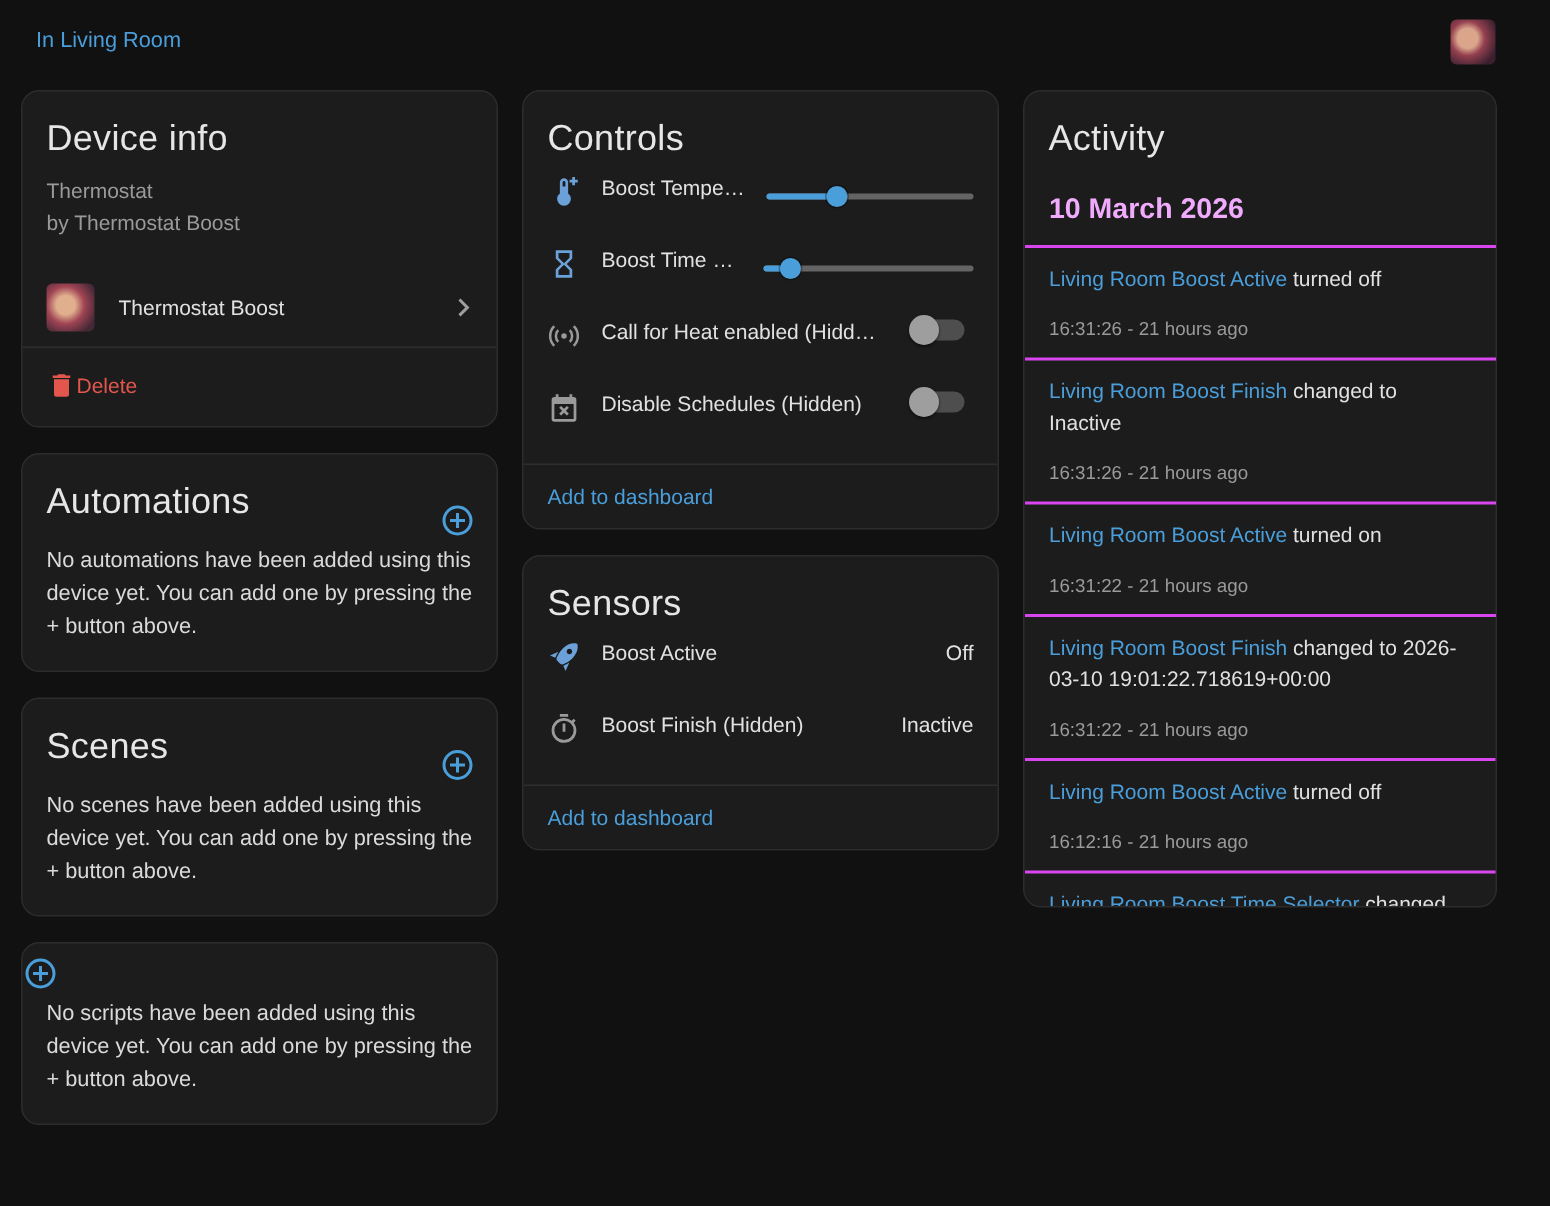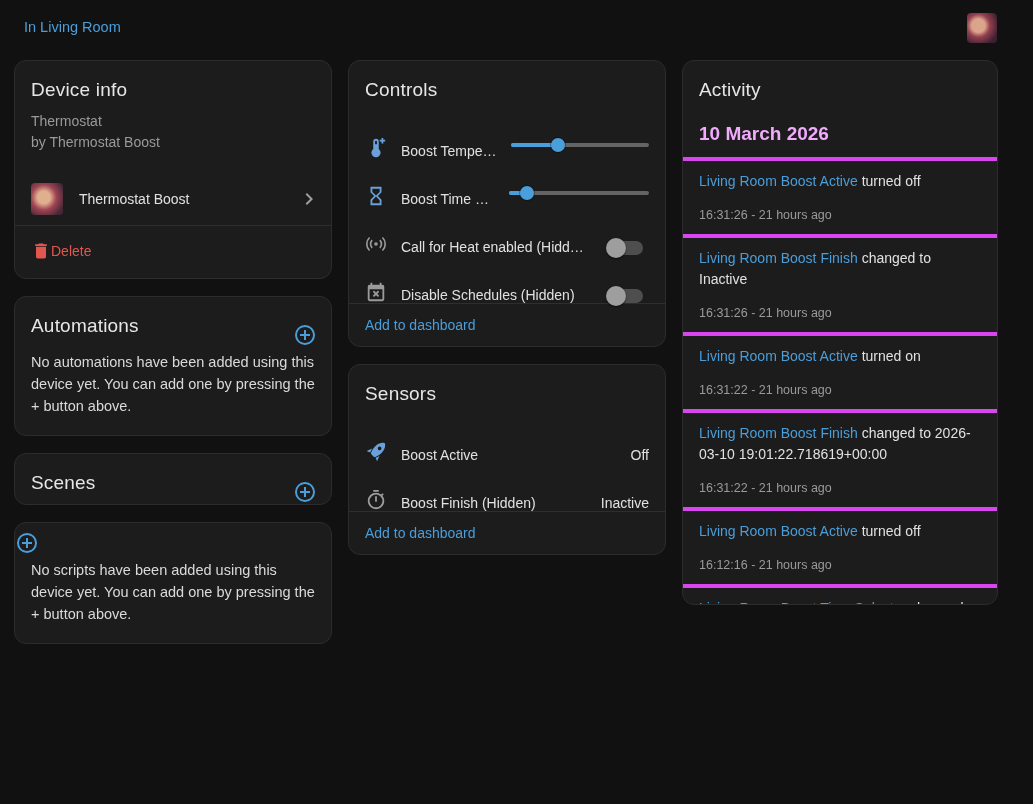--- a/index.html
+++ b/index.html
@@ -22,40 +22,40 @@
   
   .breadcrumb{position:absolute;left:24px;top:19px;color:var(--accent);font-size:14.5px;cursor:pointer;}
   .avatar{position:absolute;right:36px;top:13px;width:30px;height:30px;border-radius:4px;cursor:pointer;
     background:radial-gradient(circle at 38% 42%, #dba58c 0 26%, #94404f 45%, #3c2030 80%);}
   
   .col{position:absolute;top:60px;display:flex;flex-direction:column;gap:17px;}
   .col1{left:14px;width:318px;}
   .col2{left:348px;width:318px;}
   .col3{left:682px;width:316px;}
   .card{background:var(--card);border:1px solid #2c2c2c;border-radius:12px;overflow:hidden;}
-  .card-title{margin:0;padding:18px 16px 10px;font-size:19px;font-weight:400;color:#e6e6e6;letter-spacing:.2px;}
+  .card-title{margin:0;padding:18px 16px 10px;font-size:24px;font-weight:400;color:#e6e6e6;letter-spacing:.2px;}
   .card-head{display:flex;align-items:flex-end;justify-content:space-between;padding-right:14px;}
   .card-head .card-title{padding-right:0;}
   .add-btn{width:24px;height:24px;color:var(--accent);cursor:pointer;flex:0 0 auto;margin-top:8px;}
   .add-btn svg{width:24px;height:24px;display:block;}
   .empty-text{padding:4px 16px 18px;font-size:14.5px;line-height:22px;color:#dadada;}
   
   .device-meta{padding:0 16px;color:var(--txt2);font-size:14px;line-height:21px;}
   .integration-row{margin-top:20px;display:flex;align-items:center;gap:16px;padding:10px 10px 10px 16px;cursor:pointer;}
   .integration-logo{width:32px;height:32px;border-radius:4px;flex:0 0 auto;
     background:radial-gradient(circle at 40% 45%, #e0b08e 0 24%, #a04454 48%, #452836 82%);}
   .integration-name{font-weight:500;}
   .chev{margin-left:auto;color:#9e9e9e;width:24px;height:24px;}
   .chev svg{width:24px;height:24px;display:block;}
   .divider{height:1px;background:var(--div);}
   .delete-row{display:flex;align-items:center;padding:15px 16px 17px;color:var(--danger);font-weight:500;cursor:pointer;}
   .delete-row .icn{width:20px;height:20px;}
   .delete-row .icn svg{width:20px;height:20px;display:block;}
   
-  .row{height:48px;display:flex;align-items:flex-end;gap:14px;padding:0 16px;}
+  .row{height:48px;display:flex;align-items:flex-start;gap:14px;padding:0 16px;}
   .row .icn{width:22px;height:22px;flex:0 0 auto;}
   .row .icn svg{width:22px;height:22px;display:block;}
   .icn.blue{color:#6ba1d8;}
   .icn.gray{color:#9a9a9a;}
   .row-label{white-space:nowrap;overflow:hidden;text-overflow:ellipsis;color:var(--txt);}
   .slider{margin-left:auto;width:145px;height:28px;position:relative;cursor:pointer;--pct:50%;}
   .slider .track{position:absolute;left:0;right:0;top:50%;transform:translateY(-50%);height:4px;border-radius:2px;background:#646464;}
   .slider .fill{height:100%;width:var(--pct);background:var(--accent);border-radius:2px;}
   .slider .thumb{position:absolute;top:50%;left:var(--pct);transform:translate(-50%,-50%);width:14px;height:14px;border-radius:50%;background:var(--accent);box-shadow:0 0 0 1px rgba(0,0,0,.3);}
   .switch{margin-left:auto;margin-right:6px;width:34px;height:14px;border-radius:7px;background:#4e4e4e;position:relative;cursor:pointer;flex:0 0 auto;}
@@ -64,21 +64,21 @@
   .dash-link{color:var(--accent);font-weight:500;cursor:pointer;}
   .sensor-value{margin-left:auto;color:var(--txt);}
   .row.clickable{cursor:pointer;}
   
   .activity-card{height:545px;display:flex;flex-direction:column;}
   .activity-scroll{flex:1;overflow-y:auto;scrollbar-width:thin;scrollbar-color:#4e4e4e #202020;}
   .activity-scroll::-webkit-scrollbar{width:8px;}
   .activity-scroll::-webkit-scrollbar-track{background:#202020;}
   .activity-scroll::-webkit-scrollbar-thumb{background:#4e4e4e;border-radius:4px;}
   .date-header{padding:12px 16px 12px;font-weight:700;font-size:19px;color:#f0abfc;}
-  .log-entry{padding:10px 16px 12px;border-top:4px solid #d946ef;cursor:pointer;}
+  .log-entry{padding:10px 16px 12px;border-top:2px solid #d946ef;cursor:pointer;}
   .log-line{font-size:14px;line-height:21px;color:var(--txt);}
   .entity{color:var(--accent);cursor:pointer;}
   .log-time{margin-top:16px;font-size:12.5px;color:var(--txt2);}
 </style>
 </head>
 <body>
 
 <a class="breadcrumb">In Living Room</a>
 <div class="avatar"></div>
 
@@ -124,20 +124,21 @@
 
   <section class="card">
     <div class="card-head">
       <h1 class="card-title">Scenes</h1>
       <span class="add-btn">
         <svg viewBox="0 0 24 24">
             <path fill="currentColor" d="M12 20c-4.41 0-8-3.59-8-8s3.59-8 8-8 8 3.59 8 8-3.59 8-8 8m0-18A10 10 0 0 0 2 12a10 10 0 0 0 10 10 10 10 0 0 0 10-10A10 10 0 0 0 12 2m1 5h-2v4H7v2h4v4h2v-4h4v-2h-4V7z"></path>
           </svg>
       </span>
     </div>
+    <div class="empty-text">No scenes have been added using this device yet. You can add one by pressing the + button above.</div>
   </section>
 
   <section class="card">
     <div class="card-head">
       <span class="add-btn">
         <svg viewBox="0 0 24 24">
             <path fill="currentColor" d="M12 20c-4.41 0-8-3.59-8-8s3.59-8 8-8 8 3.59 8 8-3.59 8-8 8m0-18A10 10 0 0 0 2 12a10 10 0 0 0 10 10 10 10 0 0 0 10-10A10 10 0 0 0 12 2m1 5h-2v4H7v2h4v4h2v-4h4v-2h-4V7z"></path>
           </svg>
       </span>
     </div>

